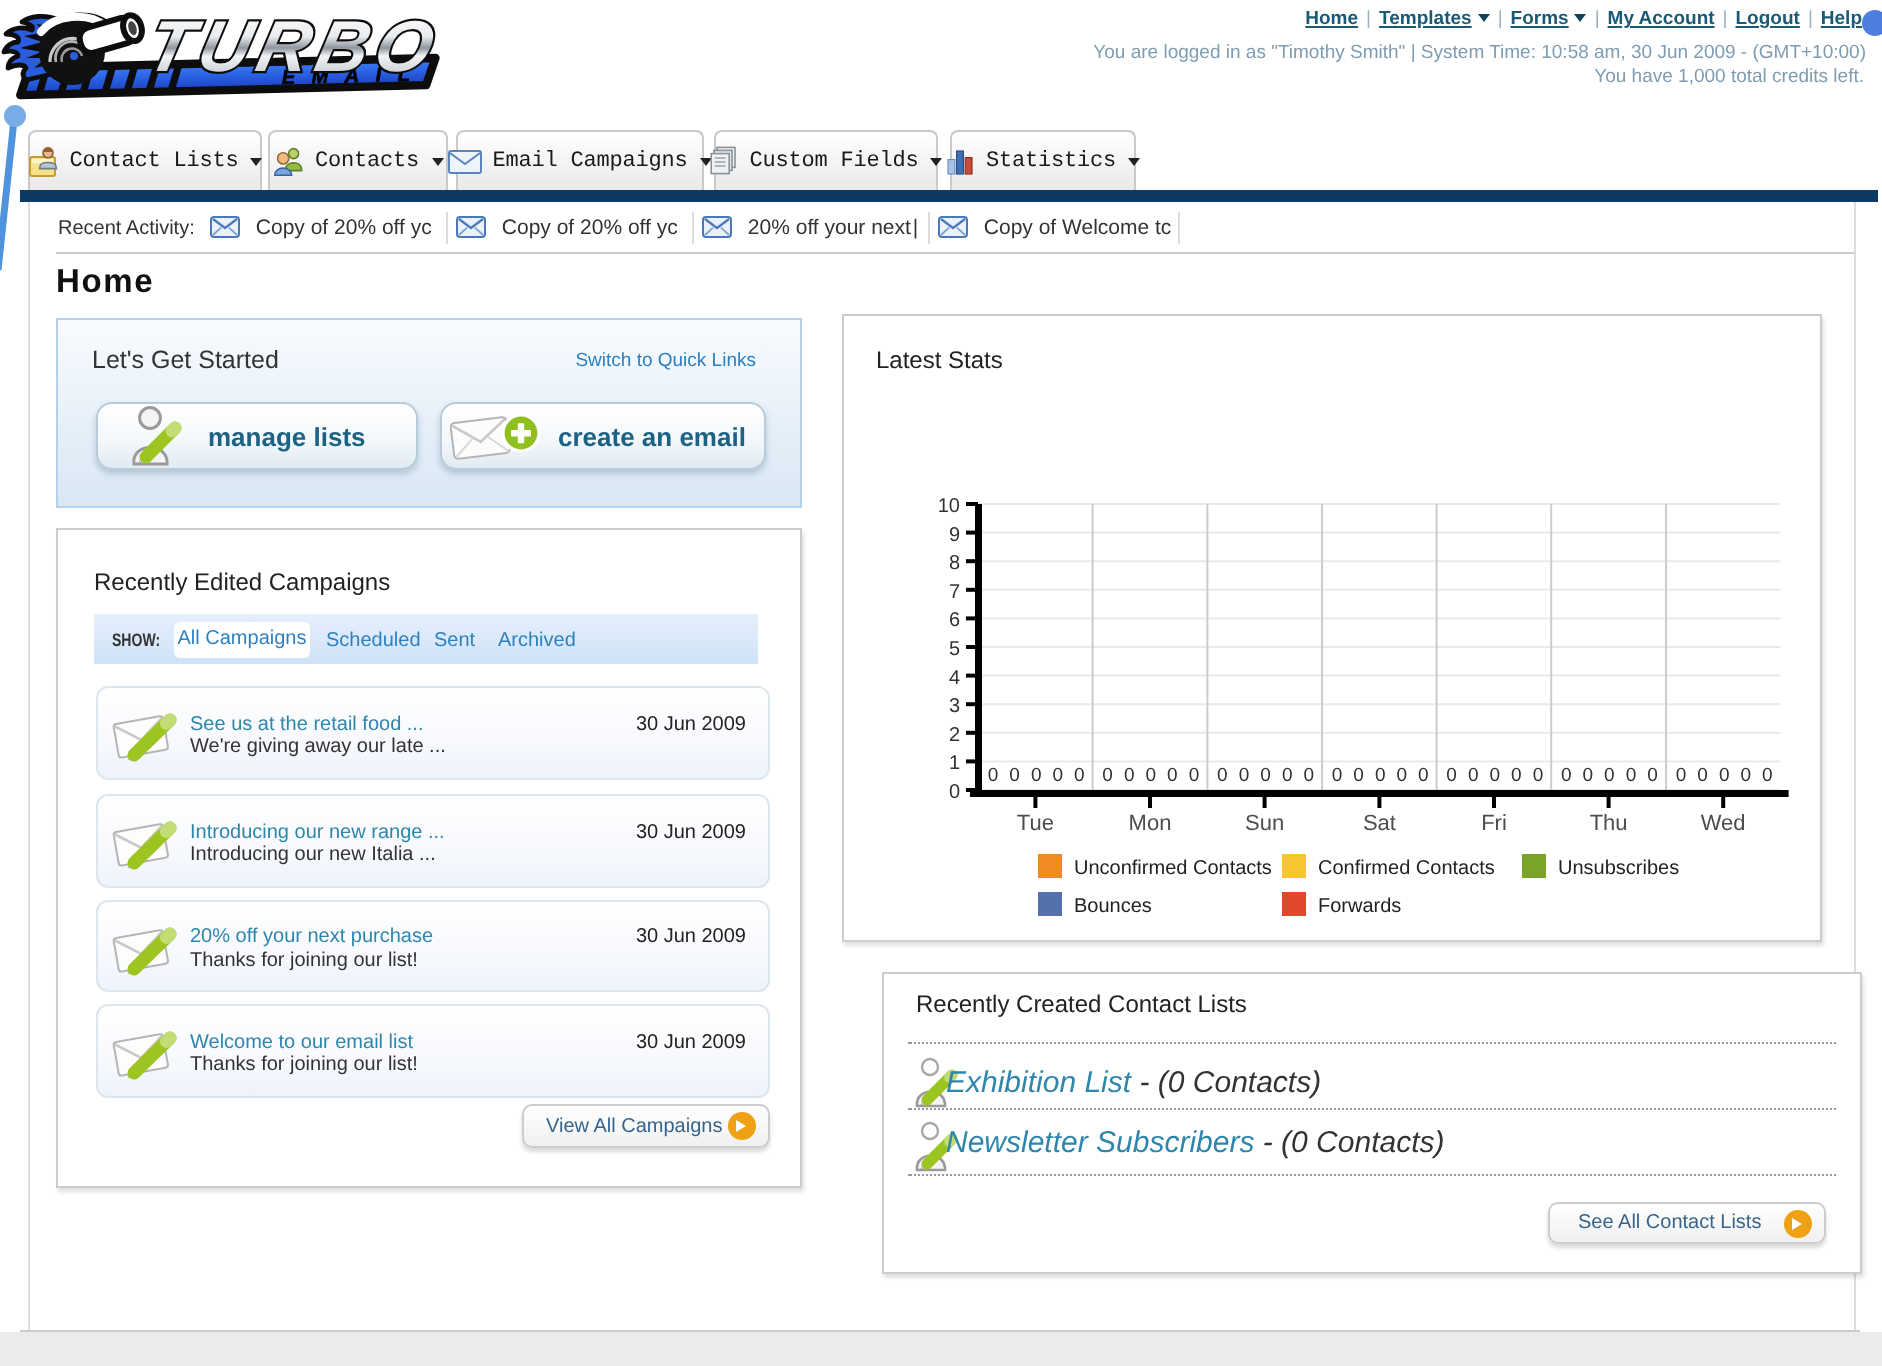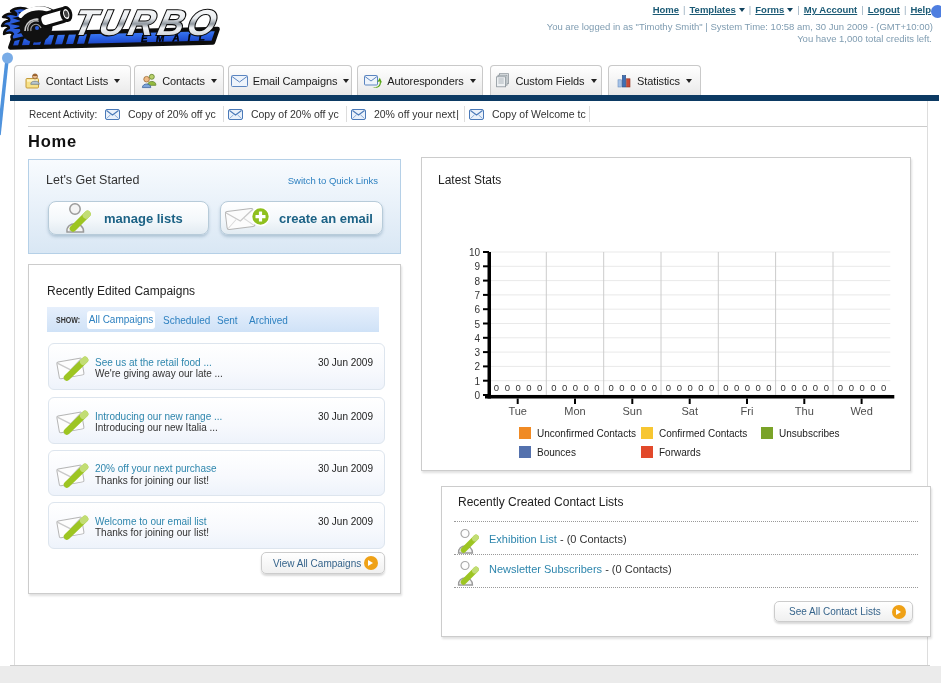--- a/index.html
+++ b/index.html
@@ -11,21 +11,21 @@
 #toplinks { position:absolute; top:4px; right:10px; font-size:9.5px; color:#8aa0b4; }
 #toplinks a { color:#1b5a75; font-weight:bold; text-decoration:underline; }
 #toplinks .sep { color:#9ab0c0; margin:0 4px; }
 .dna { display:inline-block; width:0; height:0; border-left:3.5px solid transparent; border-right:3.5px solid transparent; border-top:4.5px solid #10425e; vertical-align:middle; margin-left:3px; }
 #login1 { position:absolute; top:21px; right:8px; font-size:9.5px; color:#7f9cb1; }
 #login2 { position:absolute; top:33px; right:9px; font-size:9.5px; color:#7f9cb1; }
 #helpdot { position:absolute; top:1px; right:-13px; width:13px; height:13px; border-radius:50%; background:#4e7ee0; }
 
 
 #tabbar { position:absolute; top:62px; left:14px; height:33px; }
-.tab { float:left; height:30px; margin-top:3px; border:1px solid #c9c9c9; border-bottom:none; border-radius:4px 4px 0 0; background:linear-gradient(#ffffff,#f2f2f2 60%,#e9e9e9); font-size:11px; letter-spacing:-0.1px; color:#1a1a1a; white-space:nowrap; display:flex; align-items:center; justify-content:center; }
+.tab { float:left; height:30px; margin-top:3px; border:1px solid #c9c9c9; border-bottom:none; border-radius:4px 4px 0 0; background:linear-gradient(#ffffff,#f2f2f2 60%,#e9e9e9); font-size:11px; letter-spacing:-0.1px; color:#1a1a1a; white-space:nowrap; display:flex; align-items:center; justify-content:center;font-family:Liberation Mono, monospace; }
 .tab svg { margin-right:5px; flex:none; }
 .tab .dna2 { width:0; height:0; border-left:3.5px solid transparent; border-right:3.5px solid transparent; border-top:4.5px solid #222; margin-left:6px; }
 #navybar { position:absolute; top:95px; left:10px; right:2px; height:6px; background:#0c3a63; }
 
 
 #container { position:absolute; top:101px; left:14px; width:914px; bottom:17px; border-left:1px solid #ddd; border-right:1px solid #ddd; background:#fff; }
 #recent { position:absolute; top:0; left:0; right:0; height:26px; font-size:10.5px; color:#333; }
 #recent:after { content:""; position:absolute; left:13px; right:0; bottom:0; border-bottom:1px solid #ccc; }
 #recent .lab { position:absolute; left:14px; top:8px; font-size:10px; }
 .ritem { position:absolute; top:7px; white-space:nowrap; }
@@ -69,21 +69,21 @@
 #chart { position:absolute; left:0; top:0; width:490px; height:310px; }
 
 #legend { position:absolute; left:67px; top:269px; font-size:10px; color:#222; }
 .lg { position:absolute; white-space:nowrap;padding-left:30px; }
 .sq { display:inline-block; width:12px; height:12px; vertical-align:-2px; margin-right:6px; }
 
 
 #clists { position:absolute; top:486px; left:421px; width:490px; height:151px; background:#fff; border:1px solid #ccc; box-shadow:1px 2px 2px rgba(0,0,0,.12);margin-left:20px; }
 #clists .t { position:absolute; left:16px; top:8px; font-size:12px; color:#222; }
 .dots { position:absolute; left:12px; right:12px; height:0; border-top:1px dotted #999; }
-.litem { position:absolute; left:47px; font-size:11px; color:#333; white-space:nowrap; }
+.litem { position:absolute; left:31px; font-size:15px; color:#333; white-space:nowrap;font-style:italic; }
 .litem a { color:#2e86ad; text-decoration:none; }
 .lic { position:absolute; left:14px; }
 #seeall { position:absolute; left:332px; top:114px; width:139px; height:21px; background:linear-gradient(#ffffff,#f0f0f0); border:1px solid #ccc; border-radius:5px; box-shadow:0 2px 2px rgba(0,0,0,.15); font-size:10px; color:#36648b; line-height:20px; padding-left:14px; }
 .ocirc { display:block; width:14px; height:14px; border-radius:50%; background:#efa116; vertical-align:-3px; position:relative; }
 .ocirc:after { content:""; position:absolute; left:4px; top:4px; width:0; height:0; border-left:5px solid #fff; border-top:3px solid transparent; border-bottom:3px solid transparent; }
 
 
 #footline { position:absolute; left:10px; right:11px; top:665px; border-top:1px solid #ccc; }
 #footbg { position:absolute; left:0; right:0; top:666px; bottom:0; background:#ebebeb; }
 </style>
@@ -161,25 +161,20 @@
     <div class="tab" style="width:90px;margin-right:4px"><svg width="16" height="16" viewBox="0 0 16 16">
           <circle cx="10.8" cy="3.8" r="2.5" fill="#b9d06a" stroke="#61812b" stroke-width=".8"></circle>
           <path d="M6.8 11.5 C6.8 7.4 14.8 7.4 14.8 11.5 L14.8 12.3 L6.8 12.3 Z" fill="#94bb40" stroke="#61812b" stroke-width=".8"></path>
           <circle cx="5.6" cy="6.2" r="2.8" fill="#f0bb85" stroke="#9a6a33" stroke-width=".8"></circle>
           <path d="M1.4 14.6 C1.4 9.8 9.8 9.8 9.8 14.6 Z" fill="#7da6d8" stroke="#3a62a0" stroke-width=".8"></path>
         </svg> Contacts <span class="dna2"></span></div>
     <div class="tab" style="width:124px;margin-right:5px"><svg width="17" height="12" viewBox="0 0 17 12">
           <rect x=".5" y=".5" width="16" height="11" rx="1" fill="#eef4fb" stroke="#5b85c0"></rect>
           <path d="M1 1.5 L8.5 7 L16 1.5" fill="none" stroke="#5b85c0"></path>
         </svg> Email Campaigns <span class="dna2"></span></div>
-    <div class="tab" style="width:126px;margin-right:7px"><svg width="18" height="14" viewBox="0 0 18 14">
-          <rect x=".5" y="1.5" width="13" height="9.5" rx="1" fill="#eef4fb" stroke="#5b85c0"></rect>
-          <path d="M1 2.5 L7 7 L13 2.5" fill="none" stroke="#5b85c0"></path>
-          <path d="M8.5 13 C13.5 14.2 16.5 11 15.6 7.2 L13.2 8.2 L15.8 3.8 L18 8.6 L16.9 8.2 C17.3 12.4 13 15.4 8.5 13 Z" fill="#55a514"></path>
-        </svg> Autoresponders <span class="dna2"></span></div>
     <div class="tab" style="width:112px;margin-right:6px"><svg width="15" height="15" viewBox="0 0 15 15">
           <rect x="3.5" y=".7" width="9" height="10" fill="#eef1f3" stroke="#8a9399" stroke-width=".8"></rect>
           <rect x="2" y="2.2" width="9" height="10" fill="#e2e7ea" stroke="#8a9399" stroke-width=".8"></rect>
           <rect x=".6" y="3.8" width="9" height="10" fill="#eef1f3" stroke="#8a9399" stroke-width=".8"></rect>
           <path d="M2.4 6h5.4M2.4 8h5.4M2.4 10h5.4" stroke="#9aa4ab" stroke-width=".8"></path>
         </svg> Custom Fields <span class="dna2"></span></div>
     <div class="tab" style="width:93px"><svg width="15" height="14" viewBox="0 0 15 14">
           <rect x="1" y="5.8" width="3.4" height="7.2" fill="#a7c4e8" stroke="#6b8fc0" stroke-width=".6"></rect>
           <rect x="5.3" y="1.5" width="3.4" height="11.5" fill="#3f6fb5" stroke="#2c4f86" stroke-width=".6"></rect>
           <rect x="9.6" y="4.8" width="3.4" height="8.2" fill="#c94a38" stroke="#8e3324" stroke-width=".6"></rect>

